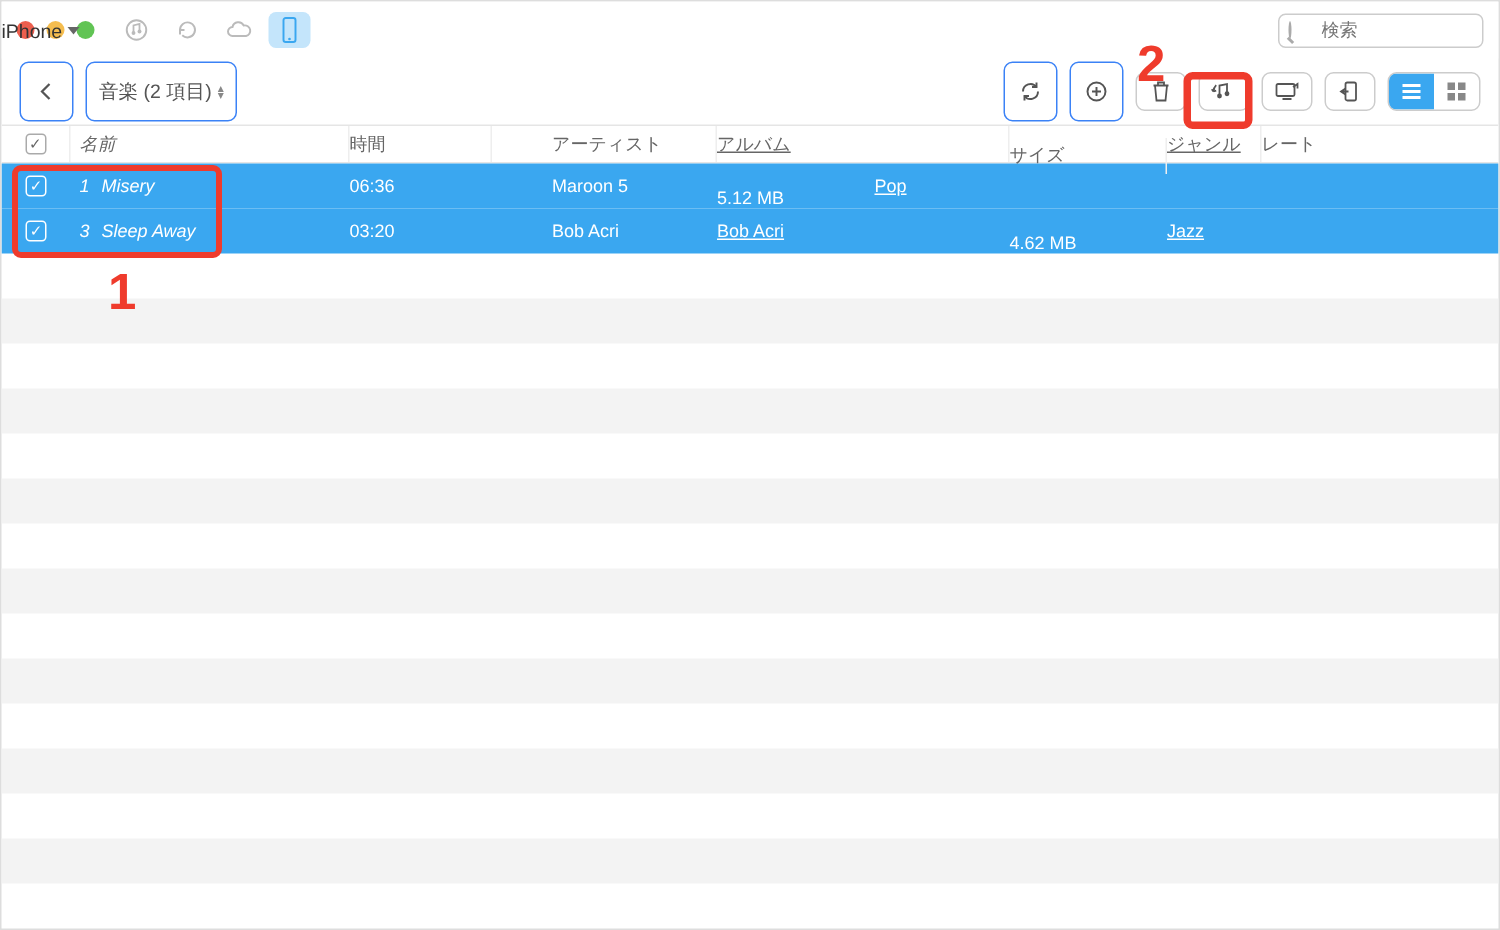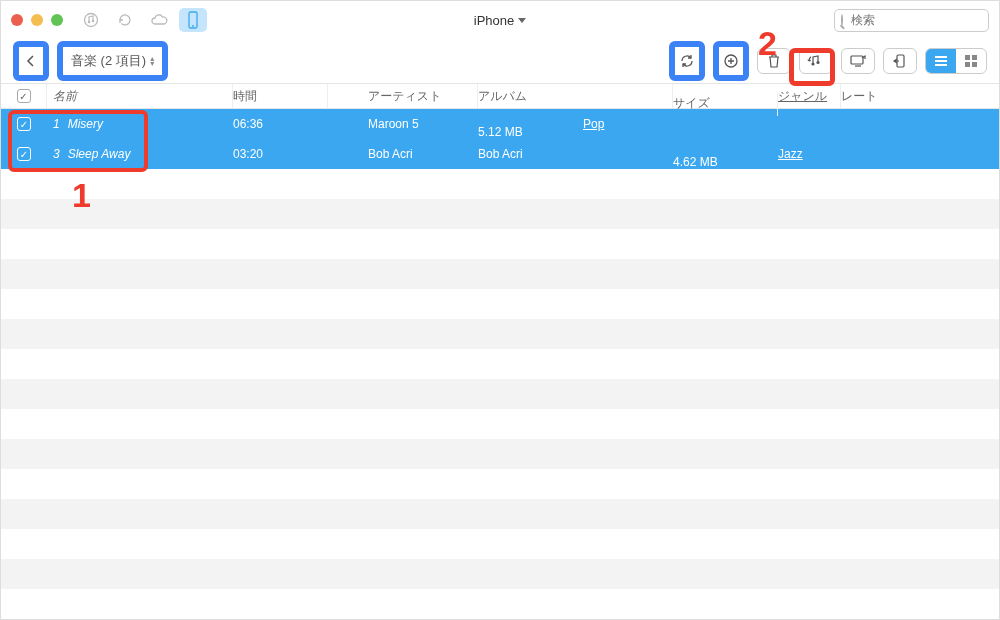--- a/index.html
+++ b/index.html
@@ -29,44 +29,44 @@
   .tb-icons { display: flex; gap: 6px; align-items: center; }
   .tb-icon {
     width: 28px; height: 24px; border-radius: 5px;
     display: flex; align-items: center; justify-content: center;
     color: #bbb;
   }
   .tb-icon.active { background: #c4e5fb; color: #3aa7f0; }
   .title-center {
     position: absolute; left: 0; right: 0; text-align: center;
     font-size: 13px; color: #333; pointer-events: none;
-    display: flex; align-items: center; justify-content: center; gap: 4px;
+    display: flex; align-items: center; justify-content: flex-start; gap: 4px;
   }
   .chev-down {
     display:inline-block; width:0; height:0;
     border-left:4px solid transparent; border-right:4px solid transparent;
     border-top:5px solid #666;
   }
   .search {
     margin-left: auto;
-    width: 155px; height: 23px;
+    width: 137px; height: 23px;
     border: 1px solid #ccc; border-radius: 5px;
     display: flex; align-items: center; padding: 0 6px;
-    color: #aaa; gap: 8px;
+    color: #aaa; gap: 20px;
   }
   .search input {
     border: none; outline: none; flex: 1; font-size: 12px;
     color: #333; background: transparent;
   }
   .toolbar {
     height: 44px; display: flex; align-items: center;
     padding: 0 12px; gap: 8px; position: relative;
   }
   .pill-btn {
-    height: 40px; border: 6px solid #3b82f6; border-radius: 6px;
+    height: 40px; border: 1px solid #3b82f6; border-radius: 6px;
     background: #fff; display: flex; align-items: center;
     justify-content: center; padding: 0 8px; color: #555;
     font-size: 13px; cursor: pointer;
   }
   .pill-btn.small { width: 36px; padding: 0; }
   .pill-sort { display:flex; align-items:center; gap:4px; }
   .sort-arrows { display:flex; flex-direction:column; line-height:5px; font-size:8px; color:#888;}
   .tool-right { margin-left: auto; display: flex; gap: 8px; align-items:center; position:relative;}
   .sq-btn {
     height: 26px; width: 34px;
@@ -83,21 +83,21 @@
   .view-toggle .seg.active { background:#3aa7f0; color:#fff;}
   .headers {
     height: 26px; display:flex; align-items:center;
     border-top:1px solid #e5e5e5; border-bottom:1px solid #e5e5e5;
     font-size:12px; color:#666; background:#fff;
   }
   .col-check { width:46px; display:flex; justify-content:center; }
   .col-name { width:186px; padding-left:6px;font-style:italic;}
   .col-time { width:95px; }
   .col-artist { width:110px;margin-left:40px; }
-  .col-album { width:195px; }
+  .col-album { width:195px;text-decoration:underline; }
   .col-size { width:105px;margin-top:15px; }
   .col-genre { width:63px;text-decoration:underline; }
   .col-rate { flex:1; }
   .headers > div { border-right:1px solid #eee; height:100%; display:flex; align-items:center;}
   .headers > div:last-child { border-right:none; }
   .rows { }
   .row {
     height:30px; display:flex; align-items:center; font-size:12px;
   }
   .row.selected { background:#3aa7f0; color:#fff; }

